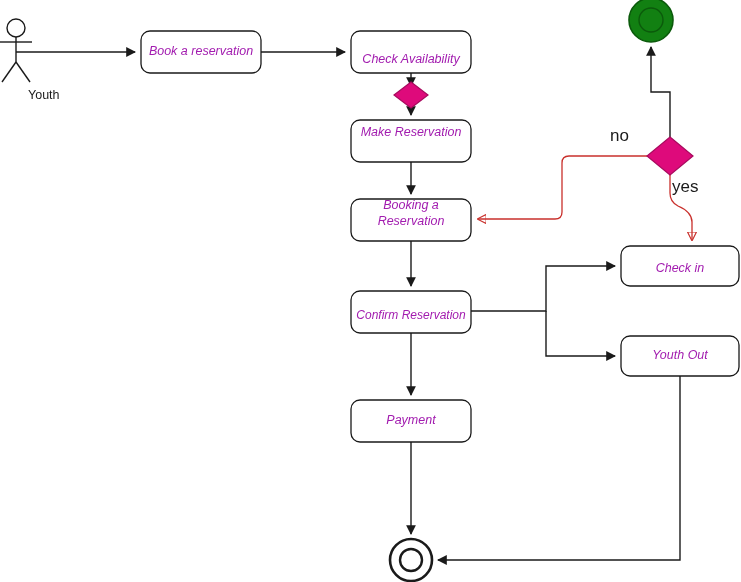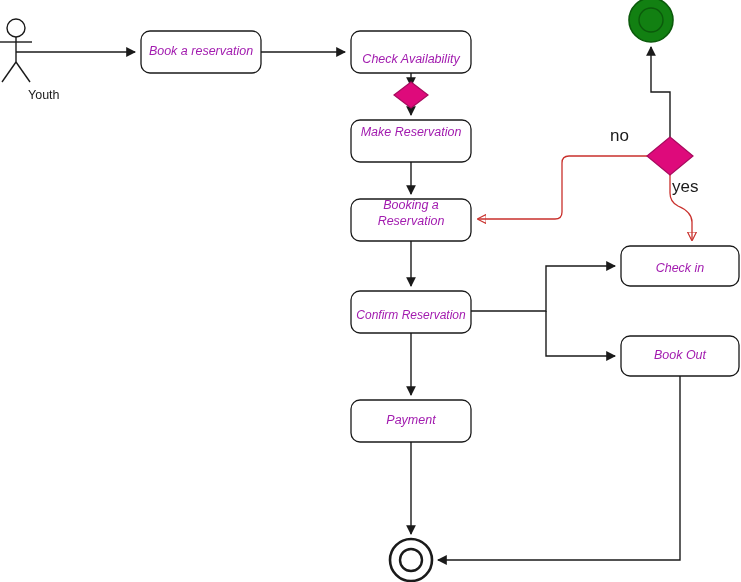--- a/index.html
+++ b/index.html
@@ -147,21 +147,21 @@
 
   <div class="node-label" style="left:351px; top:199px; width:120px; height:30px;">Booking a
 Reservation</div>
 
   <div class="node-label" style="left:349px; top:291px; width:124px; height:48px; font-size:12px;">Confirm Reservation</div>
 
   <div class="node-label" style="left:351px; top:400px; width:120px; height:42px;">Payment</div>
 
   <div class="node-label" style="left:621px; top:254px; width:118px; height:30px;">Check in</div>
 
-  <div class="node-label" style="left:621px; top:336px; width:118px; height:40px;">Book Out</div>
+  <div class="node-label" style="left:621px; top:336px; width:118px; height:40px;">Youth Out</div>
 
   <div class="actor-label" style="left:0px; top:88px;padding-left:28px;">Youth</div>
 
   <div class="edge-label" style="left:610px; top:126px;">no</div>
 
   <div class="edge-label" style="left:672px; top:177px;">yes</div>
 
 </div>
 
 </body></html>

